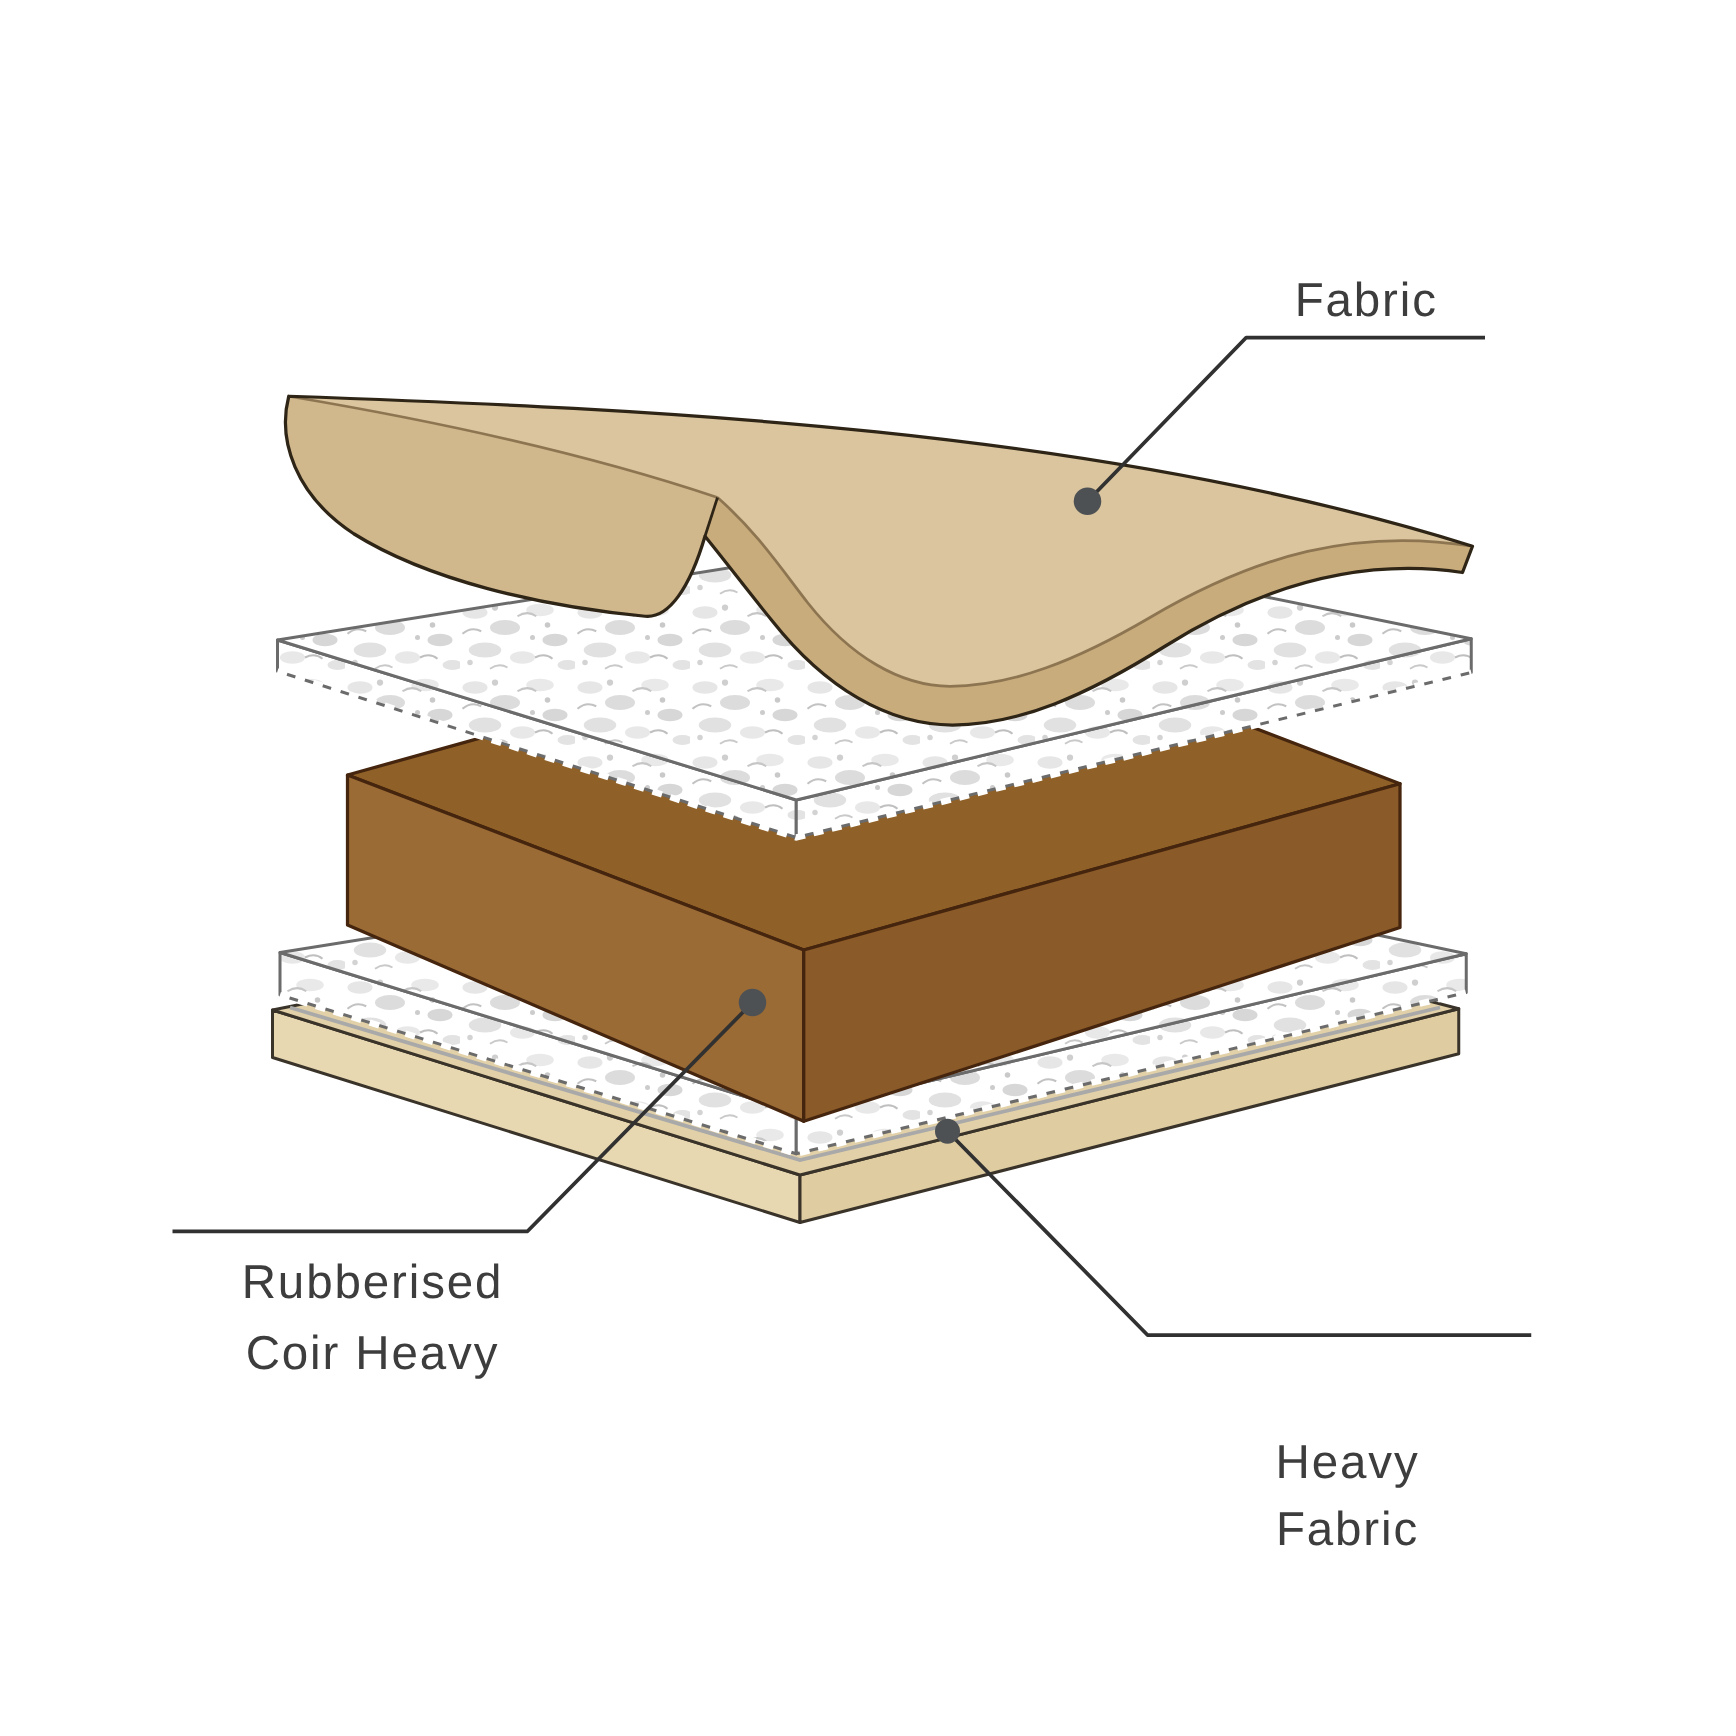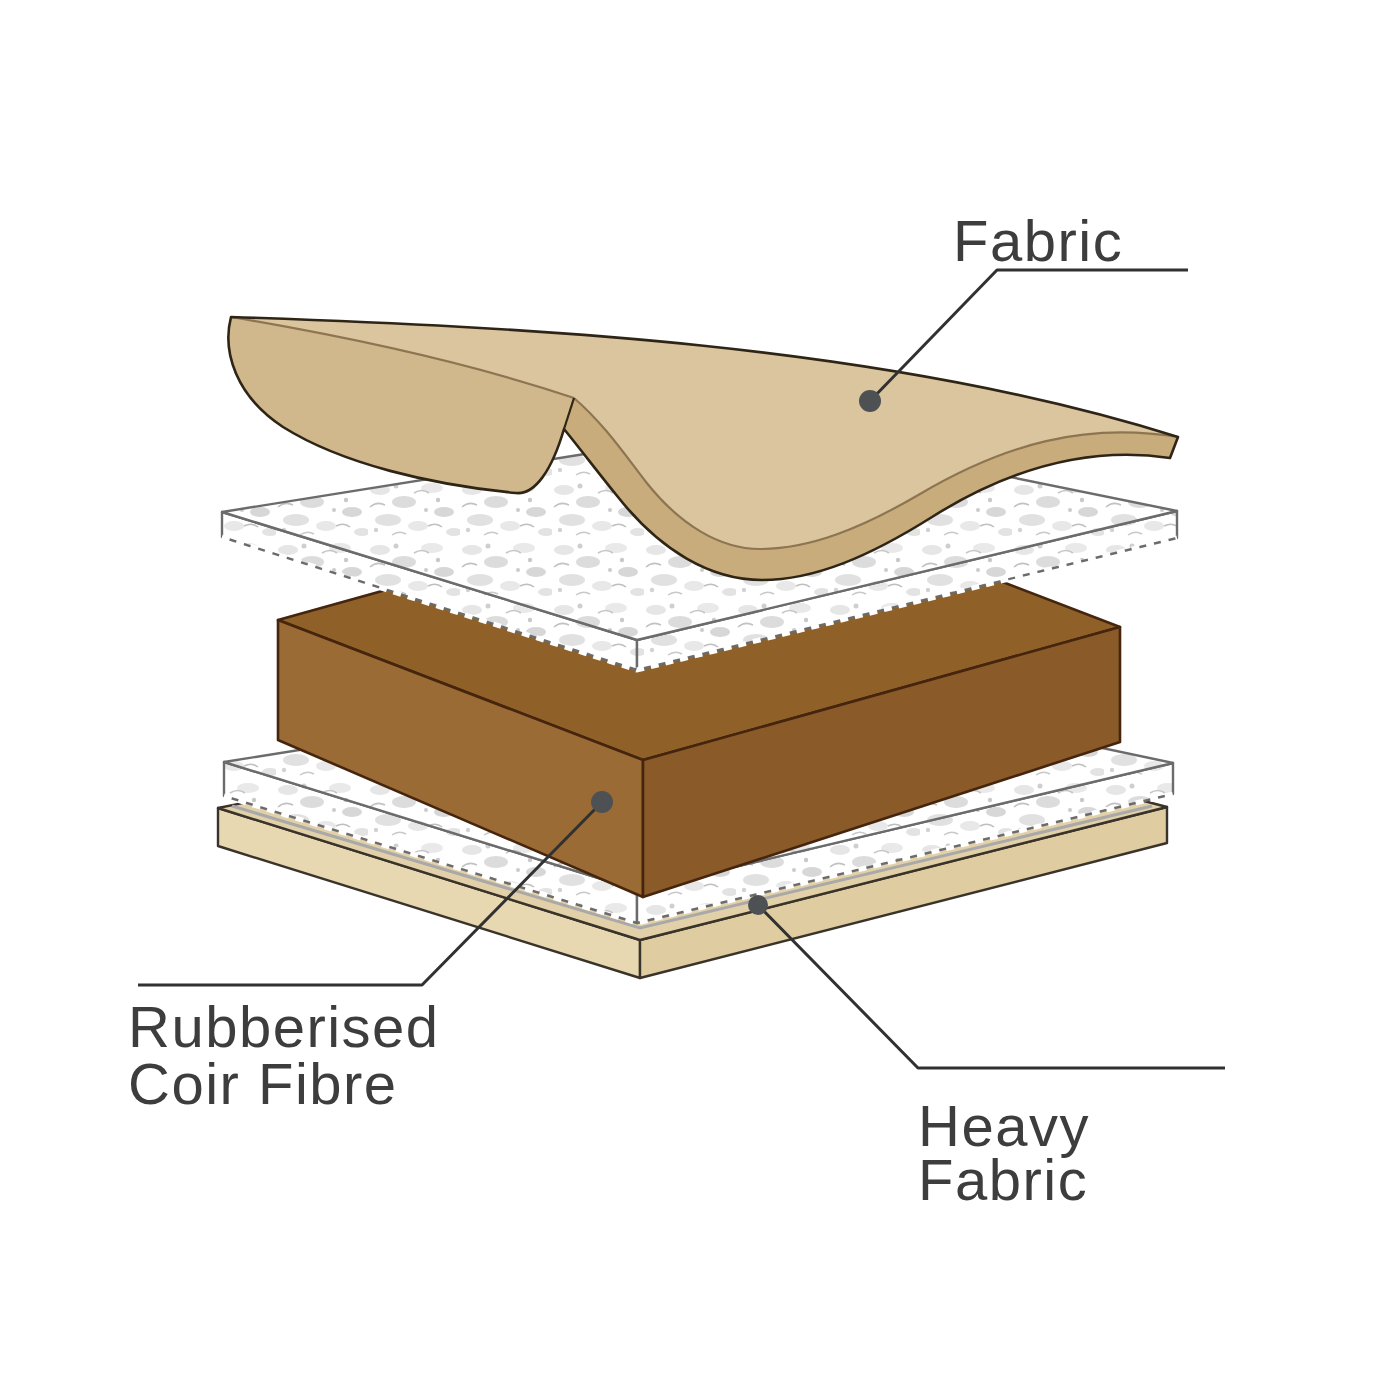--- a/index.html
+++ b/index.html
@@ -1,24 +1,24 @@
 <!DOCTYPE html>
 <html><head>
 <meta charset="utf-8">
 <style>
   html,body{margin:0;padding:0;background:#ffffff;}
   #stage{position:relative;width:1389px;height:1389px;background:#ffffff;overflow:hidden;
          font-family:"Liberation Sans", sans-serif;}
   #scene{position:absolute;left:0;top:0;width:1389px;height:1389px;}
-  .label{position:absolute;color:#3d3d3d;font-weight:300;
-         letter-spacing:1.5px;line-height:56px;font-size:58px;}
+  .label{position:absolute;color:#3d3d3d;font-weight:300;text-align:center;
+         letter-spacing:1.5px;line-height:56px;font-size:38px;}
   .label div{white-space:nowrap;}
   #fabric-label{left:953px;top:213px;width:280px;}
   #coir-label{left:128px;top:998px;width:340px;line-height:57px;}
-  #wool-label{left:918px;top:1099px;width:320px;line-height:54px;}
+  #wool-label{left:918px;top:1143px;width:320px;line-height:54px;}
 </style>
 </head>
 <body>
 
 <div id="stage">
 
   <svg id="scene" viewBox="0 0 1389 1389">
     <defs>
       <pattern id="woolPattern" width="92" height="60" patternUnits="userSpaceOnUse">
         <rect width="92" height="60" fill="#ffffff"></rect>
@@ -89,21 +89,21 @@
       <circle cx="758" cy="905" r="10" fill="#4e5154"></circle>
     </g>
   </svg>
 
   <div class="label" id="fabric-label">
     <div>Fabric</div>
   </div>
 
   <div class="label" id="coir-label">
     <div>Rubberised</div>
-    <div>Coir Fibre</div>
+    <div>Coir Heavy</div>
   </div>
 
   <div class="label" id="wool-label">
     <div>Heavy</div>
     <div>Fabric</div>
   </div>
 
 </div>
 
 </body></html>

